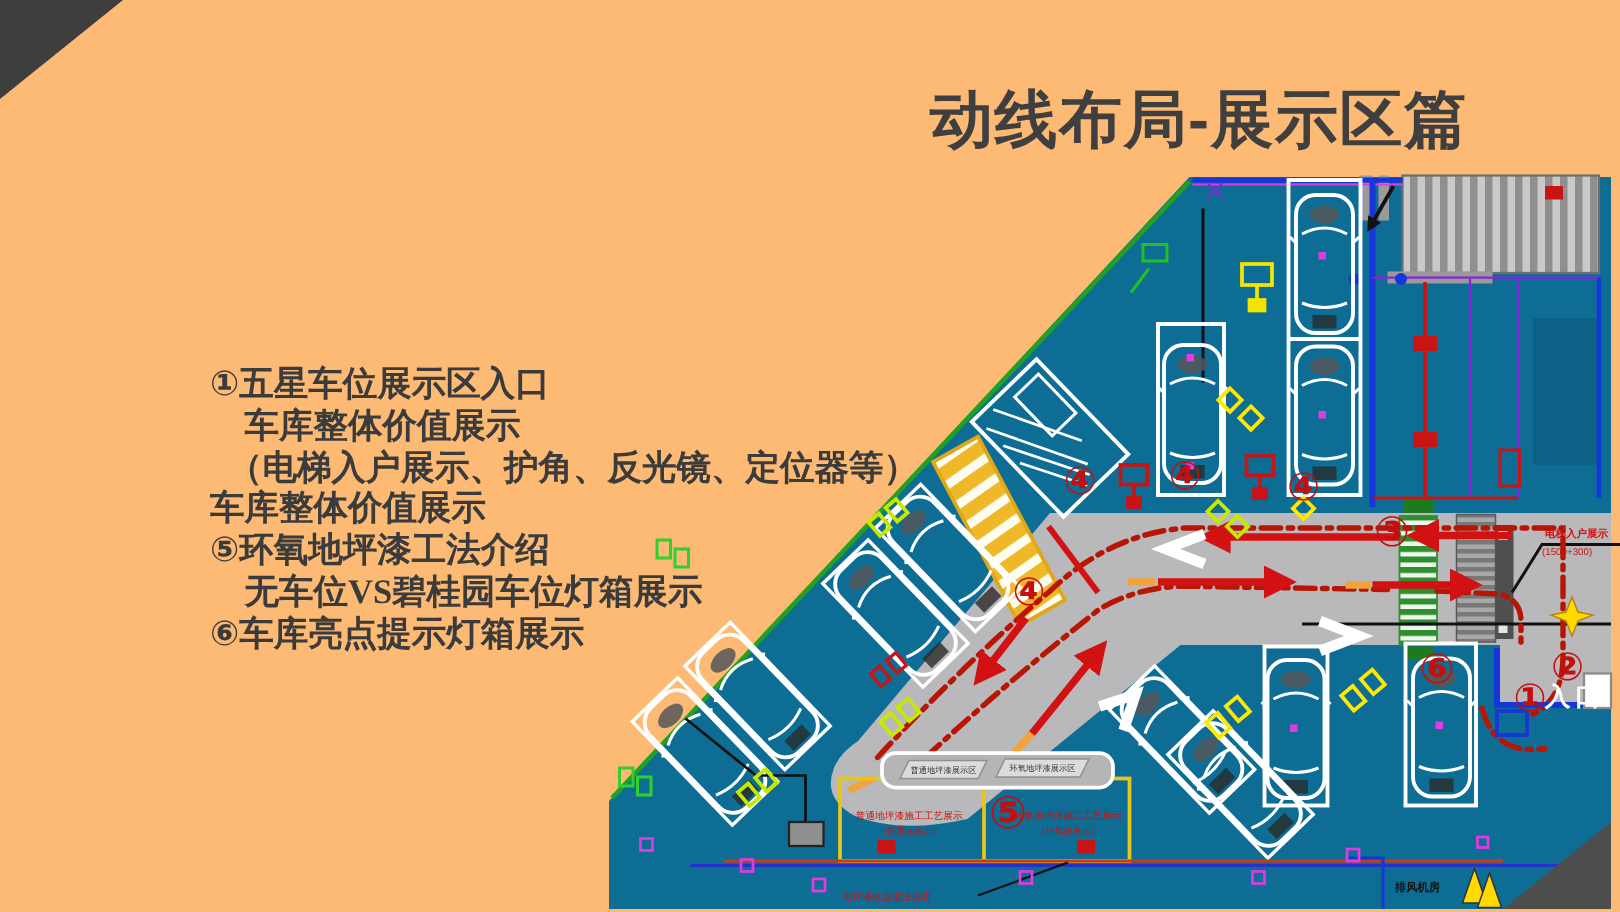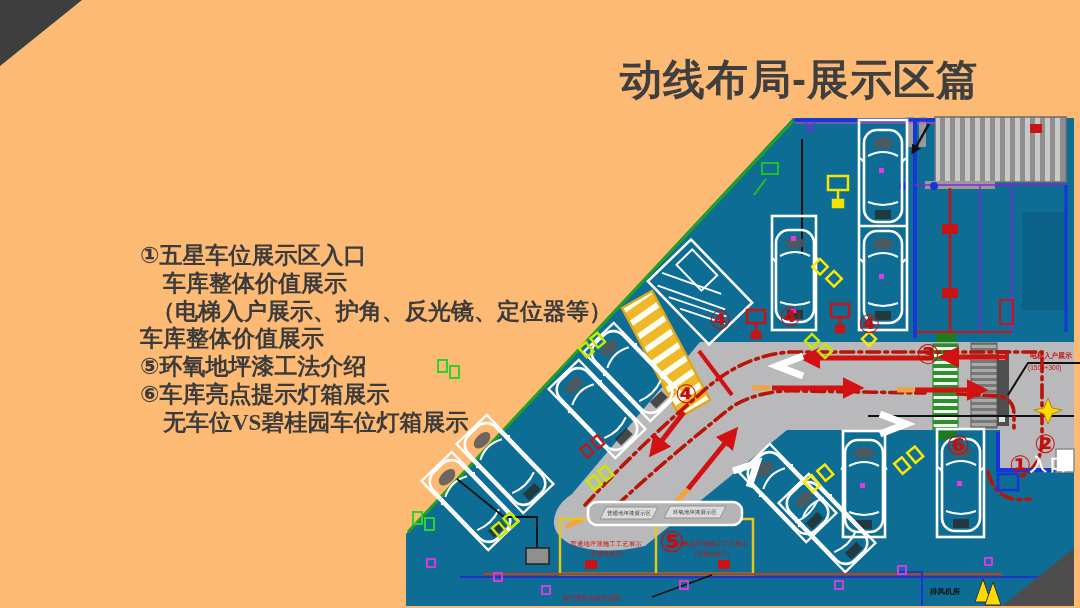--- a/index.html
+++ b/index.html
@@ -23,22 +23,22 @@
 <div class="slide">
   <div class="corner"></div>
   <div class="title">动线布局-展示区篇</div>
 
   <div class="list">
     <div class="ln">①五星车位展示区入口</div>
     <div class="ln ind2">车库整体价值展示</div>
     <div class="ln ind1">（电梯入户展示、护角、反光镜、定位器等）</div>
     <div class="ln">车库整体价值展示</div>
     <div class="ln">⑤环氧地坪漆工法介绍</div>
+    <div class="ln ind2">无车位VS碧桂园车位灯箱展示</div>
     <div class="ln">⑥车库亮点提示灯箱展示</div>
-    <div class="ln ind2">无车位VS碧桂园车位灯箱展示</div>
   </div>
 
   <svg width="1080" height="608" viewBox="0 0 1080 608" style="position:absolute;left:0;top:0">
     <defs>
       <marker id="ah" viewBox="0 0 10 10" refX="7" refY="5" markerWidth="4.4" markerHeight="4.4" orient="auto">
         <path d="M0,0 L10,5 L0,10 Z" fill="#d21212"></path>
       </marker>
       <marker id="ahb" viewBox="0 0 10 10" refX="7" refY="5" markerWidth="4" markerHeight="4" orient="auto">
         <path d="M0,0 L10,5 L0,10 Z" fill="#111"></path>
       </marker>

